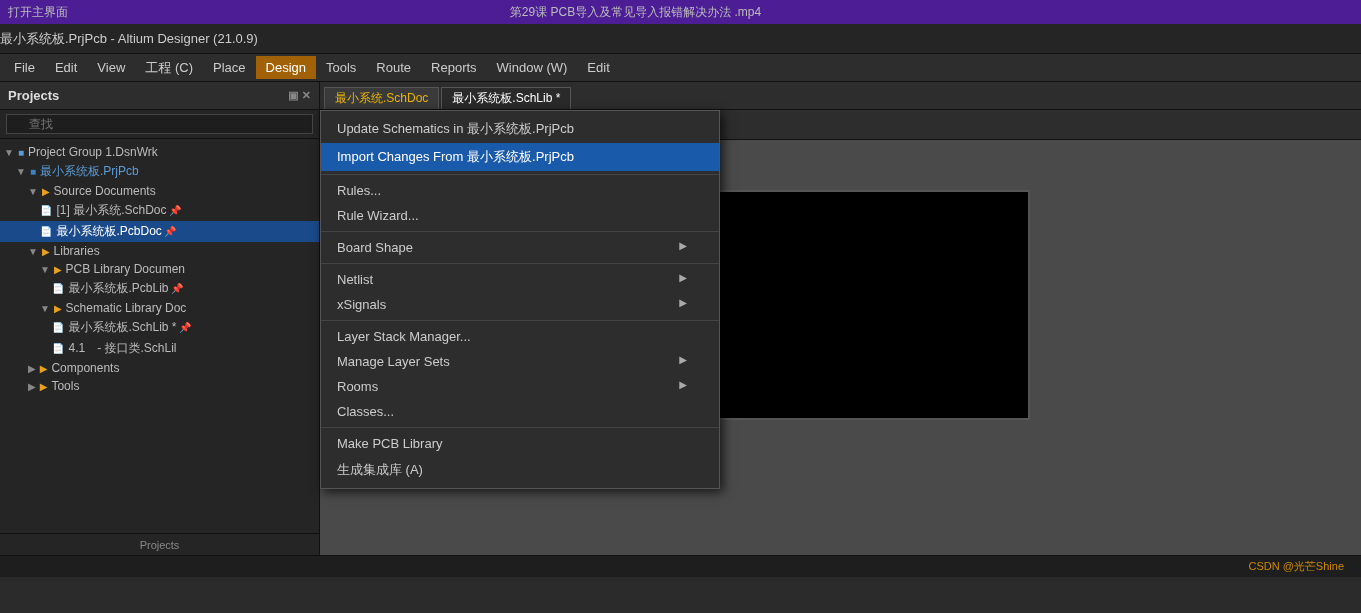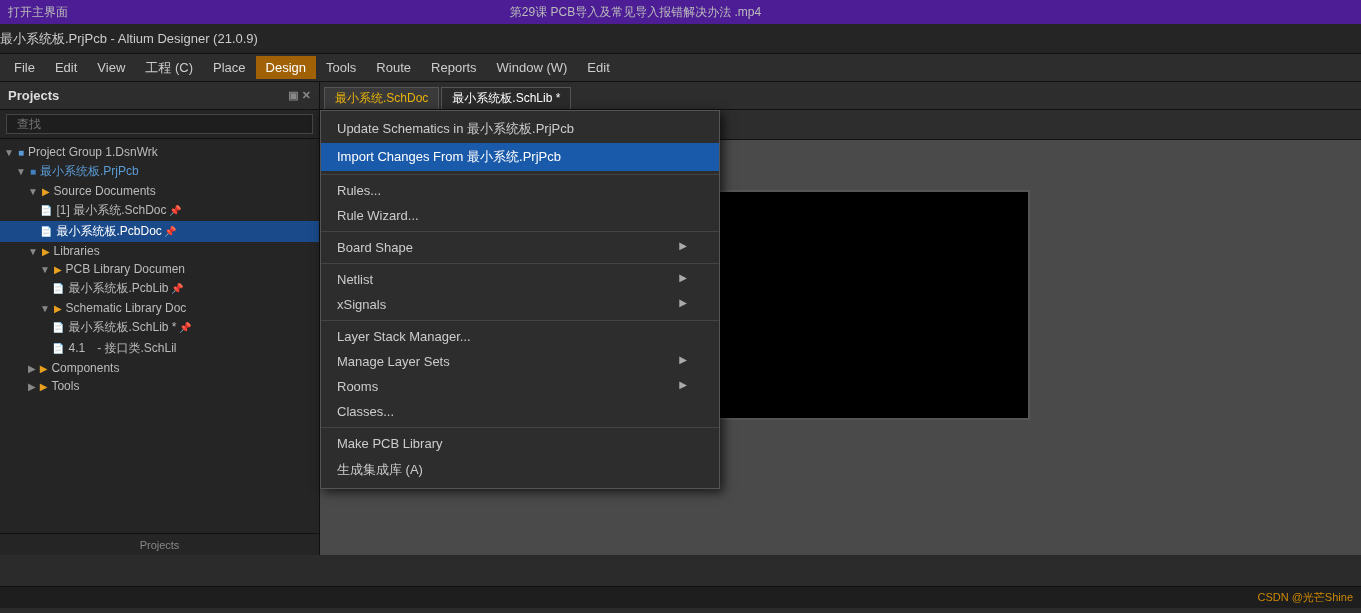--- a/index.html
+++ b/index.html
@@ -97,21 +97,21 @@
     }
     .sidebar-search {
       padding: 4px 6px;
       border-bottom: 1px solid #111;
     }
     .sidebar-search input {
       width: 100%;
       background: #1e1e1e;
       border: 1px solid #444;
       color: #ccc;
-      padding: 2px 10px;
+      padding: 2px 22px;
       font-size: 12px;
       outline: none;
     }
     .sidebar-tree {
       flex: 1;
       overflow-y: auto;
       padding: 4px 0;
     }
     .tree-item {
       display: flex;
@@ -237,25 +237,24 @@
       background: #444;
       margin: 3px 0;
     }
 
     
     .status-bar {
       height: 22px;
       background: #1e1e1e;
       display: flex;
       align-items: center;
-      padding: 0 8px;
+      padding: 0 17px;
       color: #888;
       font-size: 11px;
       border-top: 1px solid #111;
-      margin-top: 31px;
     }
     .status-bar-right {
       margin-left: auto;
       color: #cc8800;
       font-size: 11px;
     }
 
     
     .sidebar-bottom {
       display: flex;
@@ -430,21 +429,21 @@
   </div>
 </div>
 
 <div class="dropdown-menu">
 
   <div class="dropdown-item">
     <span>Update Schematics in 最小系统板.PrjPcb</span>
   </div>
 
   <div class="dropdown-item highlighted">
-    <span>Import Changes From 最小系统.PrjPcb</span>
+    <span>Import Changes From 最小系统板.PrjPcb</span>
   </div>
 
   <div class="dropdown-separator"></div>
 
   <div class="dropdown-item">
     <span>Rules...</span>
   </div>
 
   <div class="dropdown-item">
     <span>Rule Wizard...</span>

